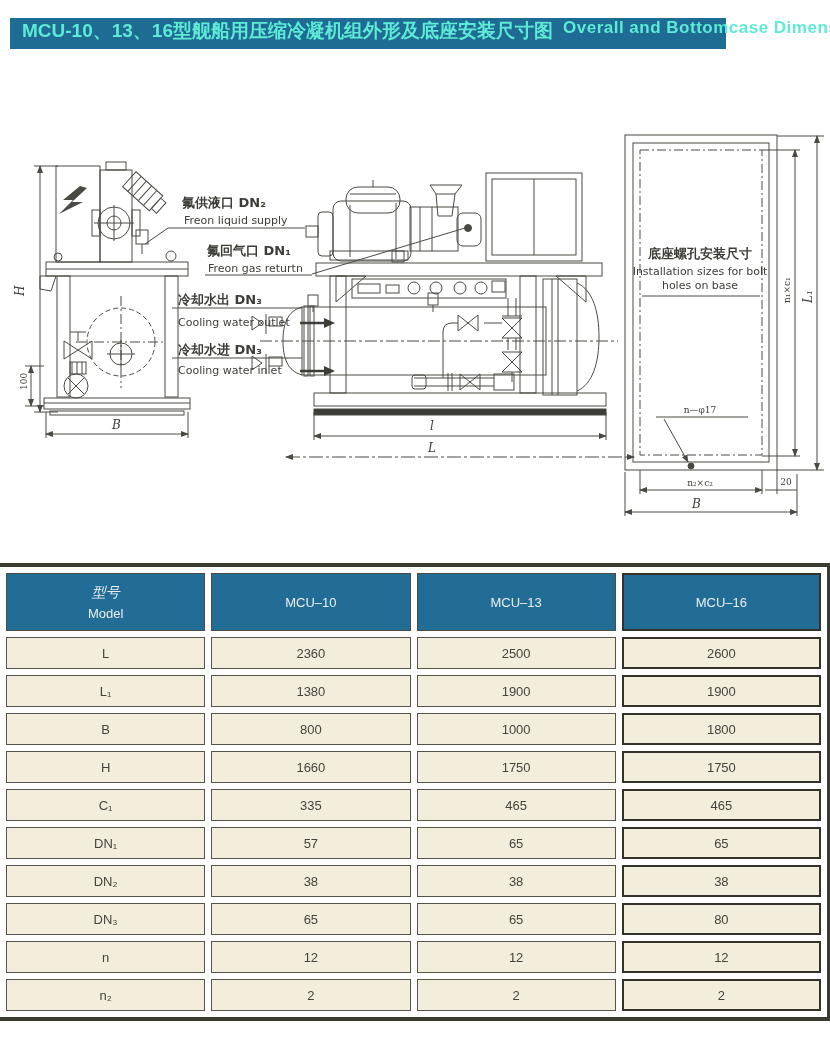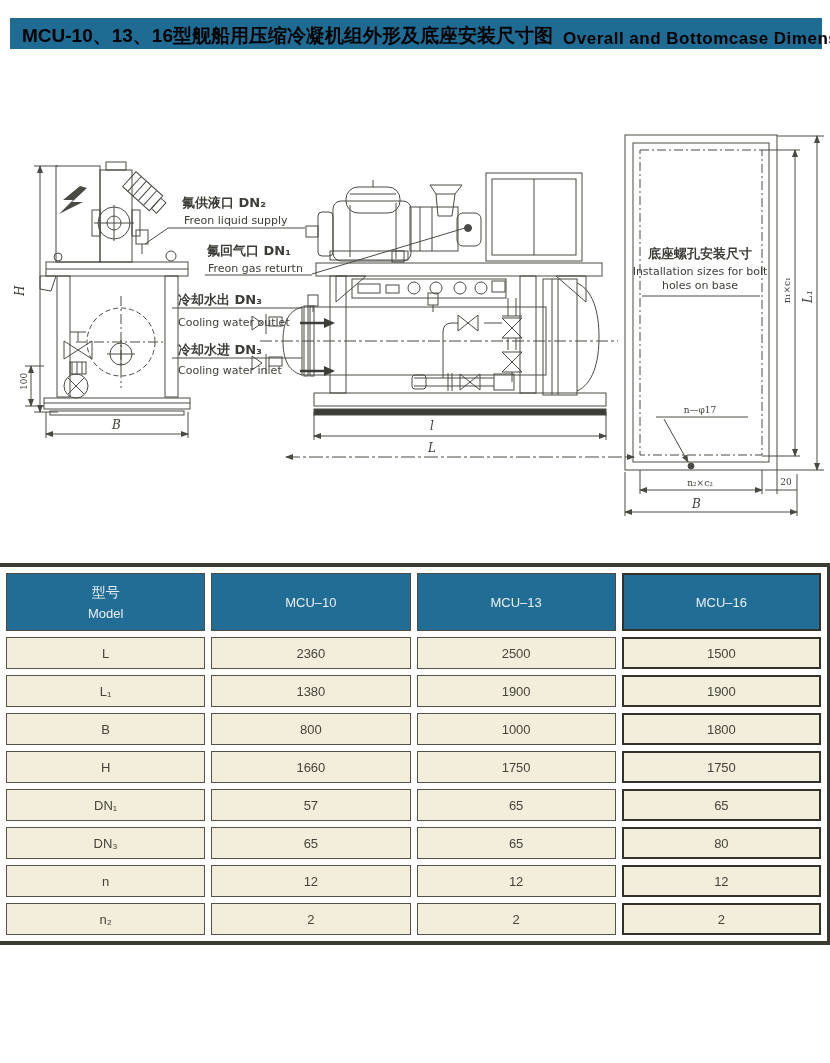--- a/index.html
+++ b/index.html
@@ -2,22 +2,22 @@
 <html><head>
 <meta charset="utf-8">
 <style>
   html,body{margin:0;padding:0;}
   body{
     width:830px;height:1063px;background:#ffffff;position:relative;
     font-family:"Liberation Sans", sans-serif;overflow:hidden;
   }
   
   .titlebar{
-    position:absolute;left:10px;top:18px;width:812px;height:31px;
-    background:#1e6b94;color:#000000;display:flex;align-items:flex-end;
+    position:absolute;left:10px;top:18px;width:716px;height:31px;
+    background:#1e6b94;color:#5eead4;display:flex;align-items:flex-start;
     padding-left:12px;box-sizing:border-box;gap:10px;white-space:nowrap;
   }
   .titlebar .zh{font-weight:bold;font-size:19px;}
   .titlebar .en{font-weight:bold;font-size:17px;letter-spacing:.5px;}
   
   svg.diagram{position:absolute;left:0;top:60px;}
   svg text{fill:#3d3d38;stroke:none;}
   .zh-lab{font-size:13px;font-weight:bold;font-family:"DejaVu Sans",sans-serif;}
   .en-lab{font-size:11px;font-family:"DejaVu Sans",sans-serif;}
   .dim{font-size:12px;font-style:italic;font-family:"DejaVu Serif",serif;}
@@ -25,21 +25,21 @@
   
   .table-wrap{
     position:absolute;left:0;top:563px;width:830px;box-sizing:border-box;
     border-top:4px solid #3c3b32;border-bottom:4px solid #3c3b32;border-right:3px solid #3c3b32;
   }
   table.dim-table{width:100%;border-collapse:separate;border-spacing:6px 6px;table-layout:fixed;}
   .dim-table th{
     background:#226d95;border:1.5px solid #4e4c42;height:52px;
     color:#e9eff3;font-size:13px;font-weight:normal;text-align:center;
   }
-  .dim-table th .hzh{font-size:14px;margin-bottom:4px;}
+  .dim-table th .hzh{font-size:14px;margin-bottom:4px;font-style:italic;}
   .dim-table td{
     background:#f3eedb;border:1.5px solid #55524a;height:26px;
     text-align:center;font-size:13px;color:#45443c;
   }
   .dim-table .heavy{border:2.5px solid #34332b;}
 </style>
 </head>
 <body>
 
 <div class="titlebar">
@@ -305,47 +305,59 @@
         <th>MCU–10</th>
         <th>MCU–13</th>
         <th class="heavy">MCU–16</th>
       </tr>
     </thead>
     <tbody id="tbody">
         <tr>
           <td>L</td>
           <td>2360</td>
           <td>2500</td>
-          <td class="heavy">1500</td>
+          <td class="heavy">2600</td>
         </tr>
         <tr>
           <td>L₁</td>
           <td>1380</td>
           <td>1900</td>
           <td class="heavy">1900</td>
         </tr>
         <tr>
           <td>B</td>
           <td>800</td>
           <td>1000</td>
           <td class="heavy">1800</td>
         </tr>
         <tr>
           <td>H</td>
           <td>1660</td>
           <td>1750</td>
           <td class="heavy">1750</td>
         </tr>
         <tr>
+          <td>C₁</td>
+          <td>335</td>
+          <td>465</td>
+          <td class="heavy">465</td>
+        </tr>
+        <tr>
           <td>DN₁</td>
           <td>57</td>
           <td>65</td>
           <td class="heavy">65</td>
         </tr>
         <tr>
+          <td>DN₂</td>
+          <td>38</td>
+          <td>38</td>
+          <td class="heavy">38</td>
+        </tr>
+        <tr>
           <td>DN₃</td>
           <td>65</td>
           <td>65</td>
           <td class="heavy">80</td>
         </tr>
         <tr>
           <td>n</td>
           <td>12</td>
           <td>12</td>
           <td class="heavy">12</td>

